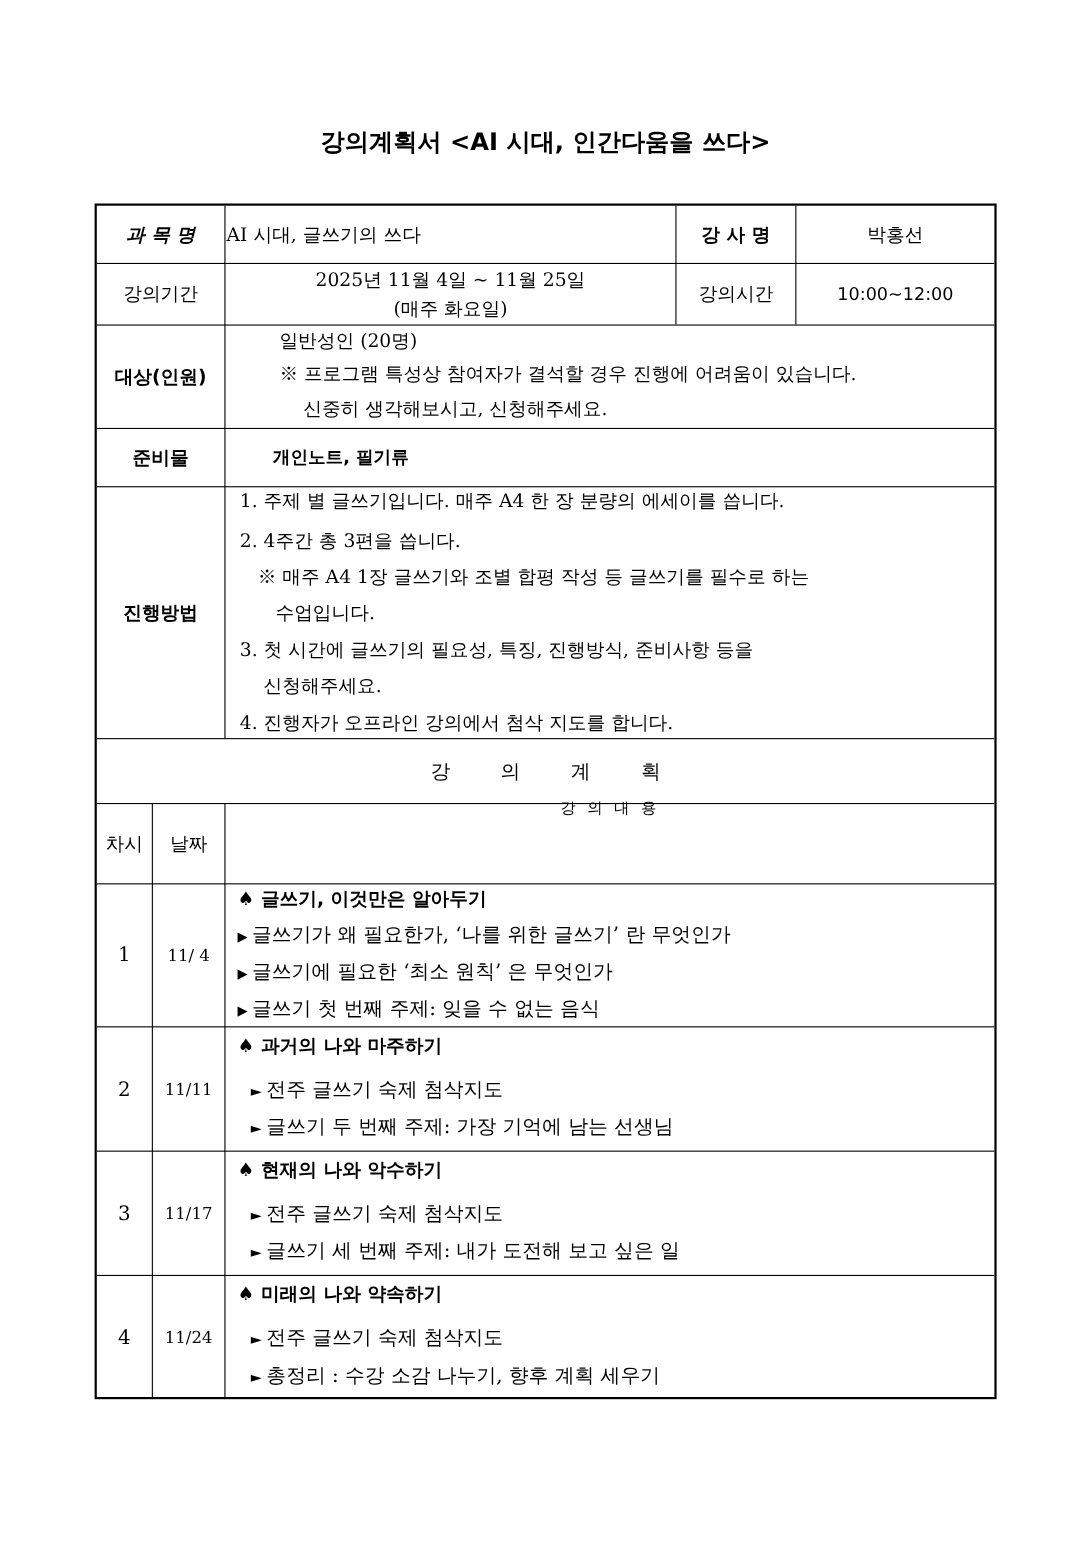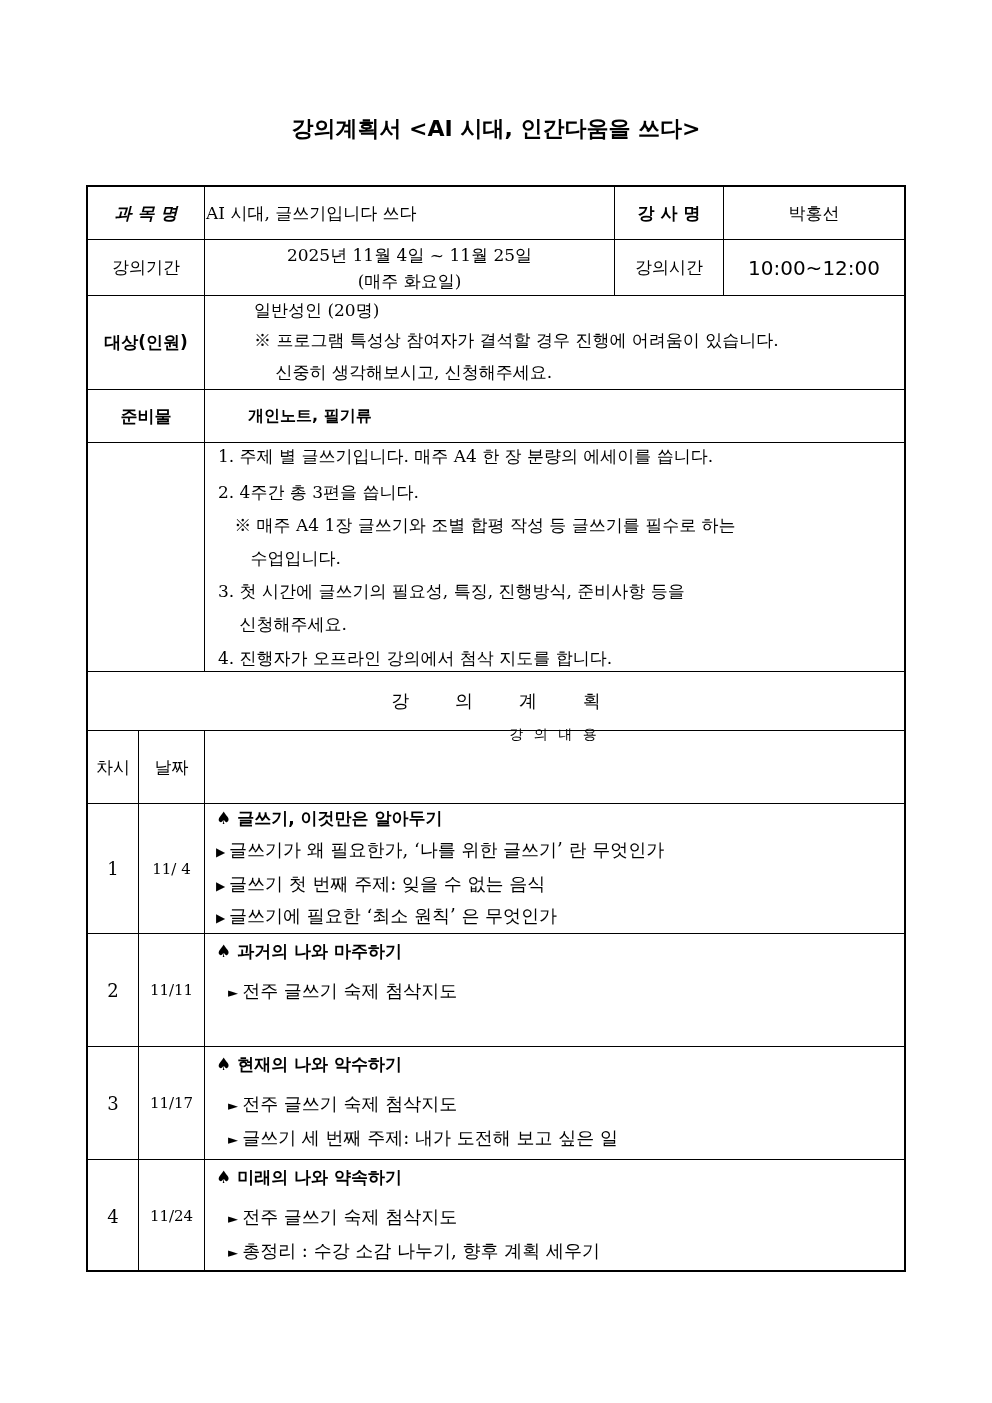--- a/index.html
+++ b/index.html
@@ -37,42 +37,43 @@
   <div class="hl" style="left:0;width:816px;top:859px;"></div>
   <div class="hl" style="left:0;width:816px;top:972px;"></div>
 
   <div class="vl" style="left:116px;top:0;height:484px;"></div>
   <div class="vl" style="left:526px;top:0;height:108px;"></div>
   <div class="vl" style="left:635px;top:0;height:108px;"></div>
   <div class="vl" style="left:50px;top:543px;height:542px;"></div>
   <div class="vl" style="left:116px;top:543px;height:542px;"></div>
 
   <div class="cell lbl serif" style="left:0;top:0;width:116px;height:52px;font-style:italic;">과 목 명</div>
-  <div class="cell val serif" style="left:118px;top:0;width:408px;height:52px;">AI 시대, 글쓰기입니다 쓰다</div>
+  <div class="cell val serif" style="left:118px;top:0;width:408px;height:52px;">AI 시대, 글쓰기의 쓰다</div>
   <div class="cell lbl serif" style="left:527px;top:0;width:108px;height:52px;">강 사 명</div>
   <div class="cell lbl light center" style="left:636px;top:0;width:180px;height:52px;">박홍선</div>
 
   <div class="cell lbl light" style="left:0;top:53px;width:116px;height:55px;font-family:Liberation Serif, serif;">강의기간</div>
   <div class="cell val serif" style="left:117px;top:53px;width:409px;height:55px;flex-direction:column;justify-content:center;align-items:center;line-height:26px;">
     <span>2025년 11월 4일 ~ 11월 25일</span>
     <span>(매주 화요일)</span>
   </div>
   <div class="cell lbl light" style="left:527px;top:53px;width:108px;height:55px;">강의시간</div>
-  <div class="cell center" style="left:636px;top:53px;width:180px;height:55px;font-size:20px;">10:00~12:00</div>
+  <div class="cell center" style="left:636px;top:53px;width:180px;height:55px;font-size:16px;">10:00~12:00</div>
 
   <div class="cell lbl" style="left:0;top:109px;width:116px;height:93px;">대상(인원)</div>
   <div class="cell col val serif" style="left:130px;top:109px;width:680px;height:93px;margin-left:36px;">
     <div style="height:24px;line-height:22px;white-space:pre;">일반성인 (20명)</div>
     <div style="height:34px;line-height:34px;white-space:pre;">※ 프로그램 특성상 참여자가 결석할 경우 진행에 어려움이 있습니다.</div>
     <div style="height:30px;line-height:30px;white-space:pre;">    신중히 생각해보시고, 신청해주세요.</div>
   </div>
 
   <div class="cell lbl" style="left:0;top:203px;width:116px;height:52px;">준비물</div>
   <div class="cell val" style="left:160px;top:203px;width:640px;height:52px;font-weight:bold;font-size:16px;">개인노트, 필기류</div>
 
+  <div class="cell lbl" style="left:0;top:256px;width:116px;height:228px;">진행방법</div>
   <div class="cell col val serif" style="left:130px;top:256px;width:680px;height:228px;">
     <div class="line" style="height:33px;line-height:26px;white-space:pre;">1. 주제 별 글쓰기입니다. 매주 A4 한 장 분량의 에세이를 씁니다.</div>
     <div class="line" style="height:33px;line-height:33px;white-space:pre;">2. 4주간 총 3편을 씁니다.</div>
     <div class="line" style="height:33px;line-height:33px;white-space:pre;">   ※ 매주 A4 1장 글쓰기와 조별 합평 작성 등 글쓰기를 필수로 하는</div>
     <div class="line" style="height:33px;line-height:33px;white-space:pre;">      수업입니다.</div>
     <div class="line" style="height:33px;line-height:33px;white-space:pre;">3. 첫 시간에 글쓰기의 필요성, 특징, 진행방식, 준비사항 등을</div>
     <div class="line" style="height:33px;line-height:33px;white-space:pre;">    신청해주세요.</div>
     <div class="line" style="height:30px;line-height:34px;white-space:pre;">4. 진행자가 오프라인 강의에서 첨삭 지도를 합니다.</div>
   </div>
 
@@ -83,32 +84,33 @@
   <div class="cell center" style="left:117px;top:512px;width:699px;height:72px;font-size:14px;letter-spacing:3px;">강 의 내 용</div>
 
   <div class="cell center serif" style="left:0;top:617px;width:50px;height:129px;font-size:18px;">1</div>
   <div class="cell center serif" style="left:51px;top:617px;width:65px;height:129px;font-size:15px;white-space:pre;">11/ 4</div>
   <div class="cell col" style="left:128px;top:617px;width:680px;height:129px;">
     <div class="line sess-title" style="height:28px;line-height:26px;">
       <span>♠</span>
       <span>글쓰기, 이것만은 알아두기</span>
     </div>
     <div class="line serif bullet" style="height:34px;"><span style="font-size:12px;">▶ </span><span>글쓰기가 왜 필요한가, ‘나를 위한 글쓰기’ 란 무엇인가</span></div>
+    <div class="line serif bullet" style="height:34px;"><span style="font-size:12px;">▶ </span><span>글쓰기에 필요한 ‘최소 원칙’ 은 무엇인가</span></div>
     <div class="line serif bullet" style="height:32px;"><span style="font-size:12px;">▶ </span><span>글쓰기 첫 번째 주제: 잊을 수 없는 음식</span></div>
-    <div class="line serif bullet" style="height:34px;"><span style="font-size:12px;">▶ </span><span>글쓰기에 필요한 ‘최소 원칙’ 은 무엇인가</span></div>
   </div>
 
   <div class="cell center serif" style="left:0;top:747px;width:50px;height:112px;font-size:18px;">2</div>
   <div class="cell center serif" style="left:51px;top:747px;width:65px;height:112px;font-size:15px;">11/11</div>
   <div class="cell col" style="left:128px;top:747px;width:680px;height:112px;justify-content:flex-start;">
     <div class="line sess-title" style="height:40px;line-height:34px;">
       <span>♠</span>
       <span>과거의 나와 마주하기</span>
     </div>
     <div class="line serif bullet" style="padding-left:12px;"><span style="font-size:13px;">► </span><span>전주 글쓰기 숙제 첨삭지도</span></div>
+    <div class="line serif bullet" style="padding-left:12px;"><span style="font-size:13px;">► </span><span>글쓰기 두 번째 주제: 가장 기억에 남는 선생님</span></div>
   </div>
 
   <div class="cell center serif" style="left:0;top:860px;width:50px;height:112px;font-size:18px;">3</div>
   <div class="cell center serif" style="left:51px;top:860px;width:65px;height:112px;font-size:15px;">11/17</div>
   <div class="cell col" style="left:128px;top:860px;width:680px;height:112px;justify-content:flex-start;">
     <div class="line sess-title" style="height:40px;line-height:34px;">
       <span>♠</span>
       <span>현재의 나와 악수하기</span>
     </div>
     <div class="line serif bullet" style="padding-left:12px;"><span style="font-size:13px;">► </span><span>전주 글쓰기 숙제 첨삭지도</span></div>

